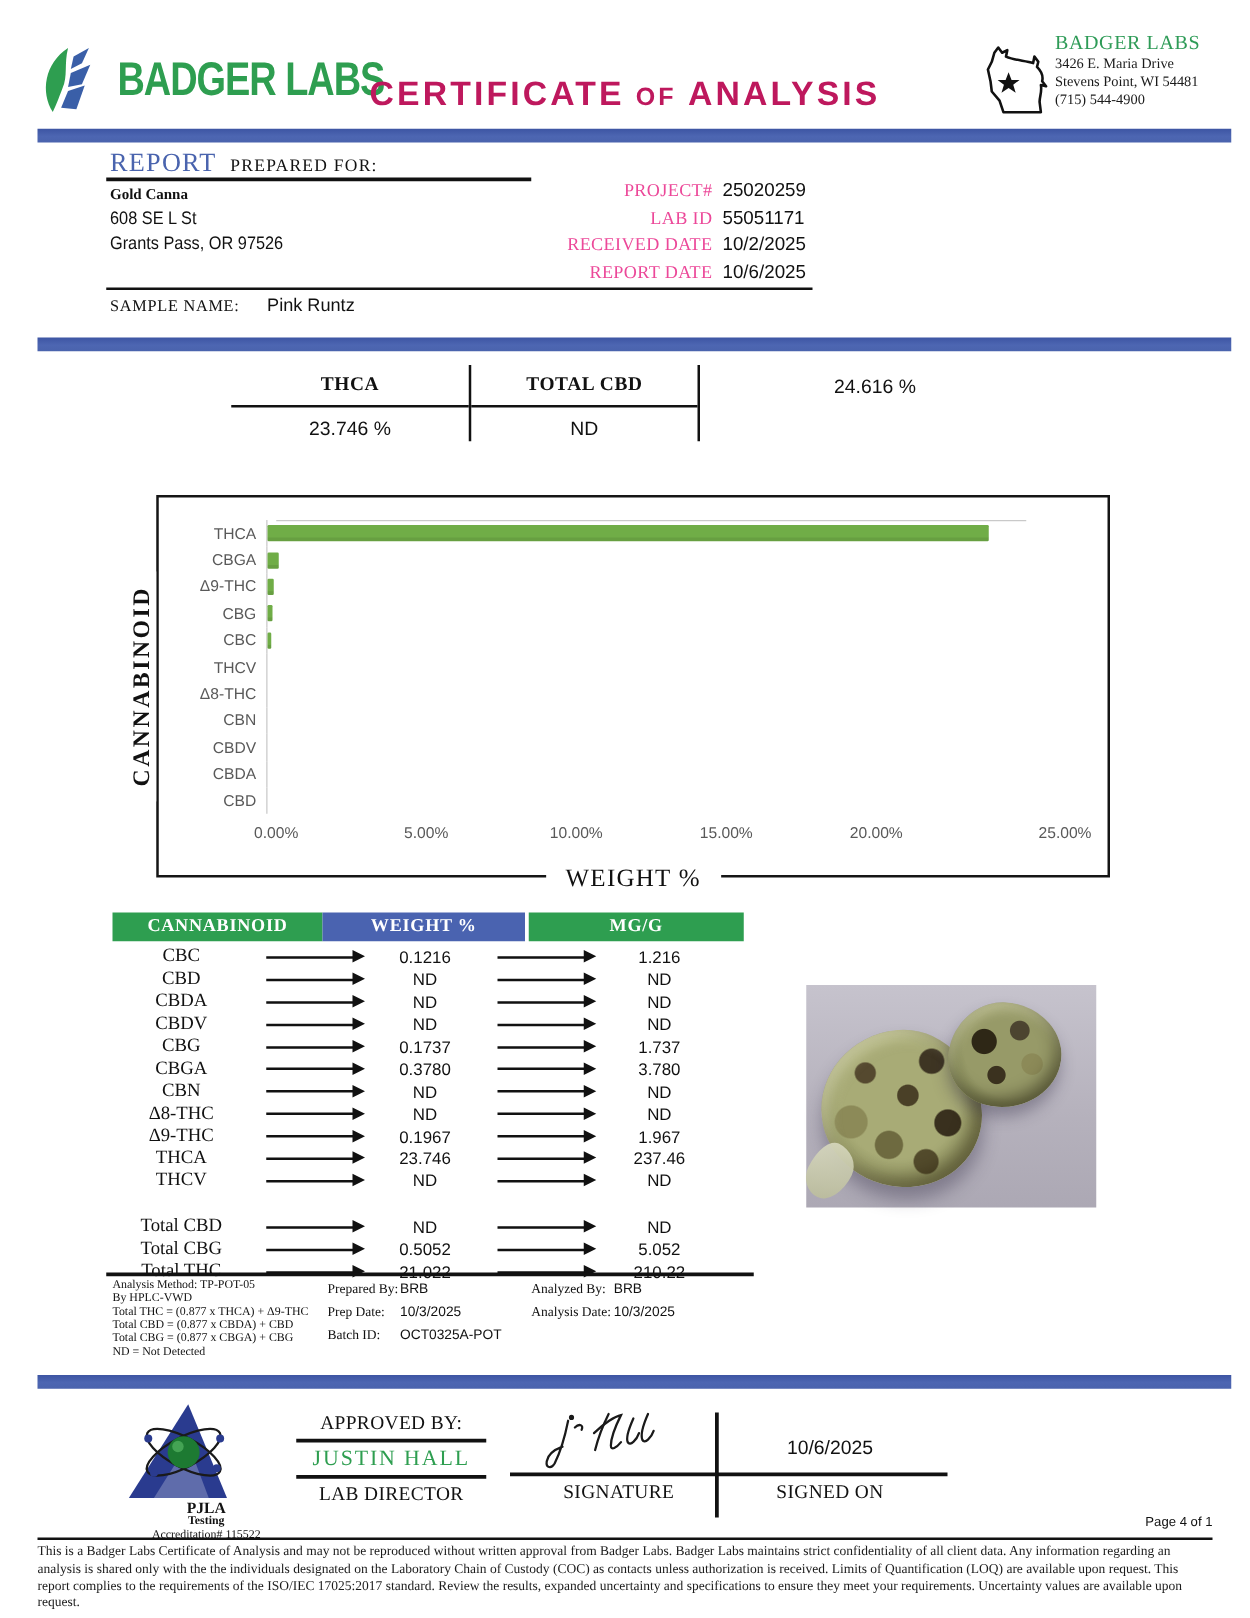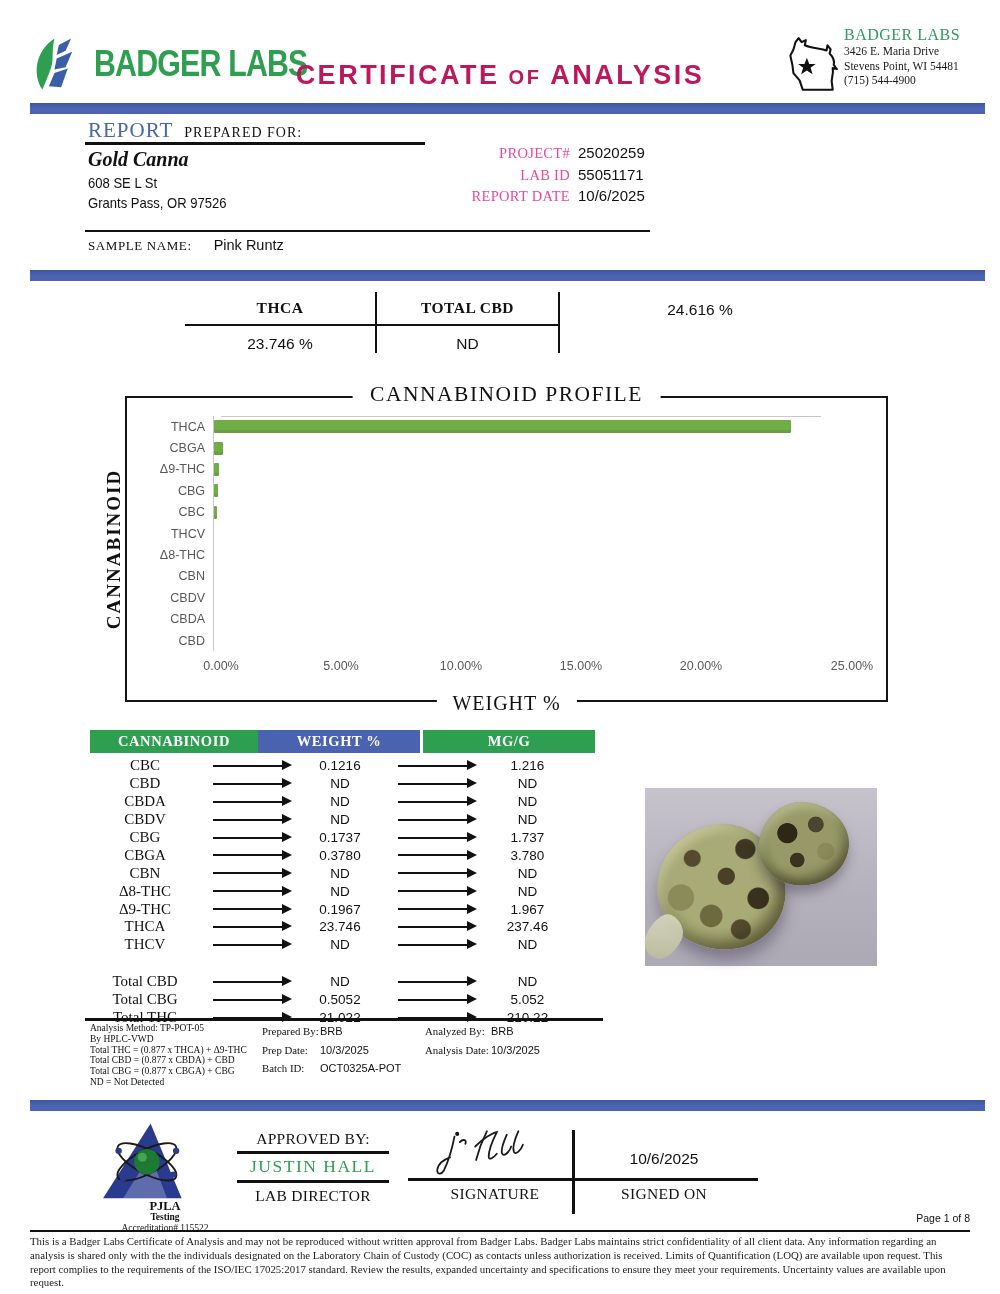--- a/index.html
+++ b/index.html
@@ -24,21 +24,21 @@
   .bluebar { position:absolute; left:30px; width:955px; height:11px;
              background:linear-gradient(180deg,#3d55a3 0%,#4d66b2 55%,#4a63ad 100%); }
   .bb1 { top:103px; } .bb2 { top:270px; } .bb3 { top:1100px; }
 
   
   .rpt-head { position:absolute; left:88px; top:118px; white-space:nowrap; }
   .rpt-word { color:#4a64ae; font-size:21px; letter-spacing:1px; }
   .rpt-rest { font-size:14px; letter-spacing:1px; margin-left:7px; }
   .rpt-underline { position:absolute; left:85px; top:142px; width:340px; height:2.5px; background:#111; }
   .client { position:absolute; left:88px; top:148px; }
-  .client-name { font-weight:bold; font-size:20px;font-style:italic; }
+  .client-name { font-weight:bold; font-size:12px; }
   .client-line { font-family:"Liberation Sans",sans-serif; font-size:14.5px; margin-top:4px;
                  transform:scaleX(.9); transform-origin:left; white-space:nowrap; }
   .meta { position:absolute; left:330px; top:144px; width:328px; }
   .meta-row { display:flex; align-items:baseline; height:21.5px; }
   .meta-label { flex:1; text-align:right; color:#ec4899; font-size:14.5px; letter-spacing:.3px; }
   .meta-value { width:80px; margin-left:8px; font-family:Liberation Sans, sans-serif; font-size:15px; }
   .mid-divider { position:absolute; left:85px; top:230px; width:565px; height:2px; background:#111; }
   .sample-row { position:absolute; left:88px; top:236px; white-space:nowrap; }
   .sample-label { font-size:13px; letter-spacing:.6px; }
   .sample-value { font-family:"Liberation Sans",sans-serif; font-size:14.5px; margin-left:18px; }
@@ -205,20 +205,24 @@
   <div class="meta">
     <div class="meta-row">
       <span class="meta-label">PROJECT#</span>
       <span class="meta-value">25020259</span>
     </div>
     <div class="meta-row">
       <span class="meta-label">LAB ID</span>
       <span class="meta-value">55051171</span>
     </div>
     <div class="meta-row">
+      <span class="meta-label">RECEIVED DATE</span>
+      <span class="meta-value">10/2/2025</span>
+    </div>
+    <div class="meta-row">
       <span class="meta-label">REPORT DATE</span>
       <span class="meta-value">10/6/2025</span>
     </div>
   </div>
 
   <div class="mid-divider"></div>
   <div class="sample-row">
     <span class="sample-label">SAMPLE NAME:</span>
     <span class="sample-value">Pink Runtz</span>
   </div>
@@ -233,21 +237,20 @@
     <div class="sum-col">
       <div class="sum-head">TOTAL CBD</div>
       <div class="sum-val">ND</div>
     </div>
     <div class="sum-col">
       <div class="sum-val">24.616 %</div>
     </div>
   </div>
 
   <div class="chart-frame">
-    <div class="chart-title">CANNABINOID PROFILE</div>
     <div class="chart-ylabel">CANNABINOID</div>
     <div class="plot-topline"></div>
     <div id="chart-rows">
         <div class="crow">
           <div class="clabel">THCA</div>
           <div class="cbarwrap">
             <div class="cbar" style="background: rgb(112, 173, 71); width: 94.984%;"></div>
           </div>
         </div>
         <div class="crow">
@@ -501,17 +504,17 @@
       <path d="M88,12 C84,21 81,29 83,33 C85,37 91,31 93,25"></path>
       <path d="M101,8 C97,17 94,26 96,31 C98,35 104,29 106,23"></path>
     </g>
   </svg>
   <div class="sig-hline"></div>
   <div class="sig-vline"></div>
   <div class="sig-label">SIGNATURE</div>
   <div class="signed-date">10/6/2025</div>
   <div class="signed-label">SIGNED ON</div>
 
-  <div class="page-num">Page 1 of 8</div>
+  <div class="page-num">Page 4 of 1</div>
   <div class="foot-rule"></div>
   <div class="disclaimer">This is a Badger Labs Certificate of Analysis and may not be reproduced without written approval from Badger Labs. Badger Labs maintains strict confidentiality of all client data. Any information regarding an analysis is shared only with the the individuals designated on the Laboratory Chain of Custody (COC) as contacts unless authorization is received. Limits of Quantification (LOQ) are available upon request. This report complies to the requirements of the ISO/IEC 17025:2017 standard. Review the results, expanded uncertainty and specifications to ensure they meet your requirements. Uncertainty values are available upon request.</div>
 
 </div>
 
 </body></html>

